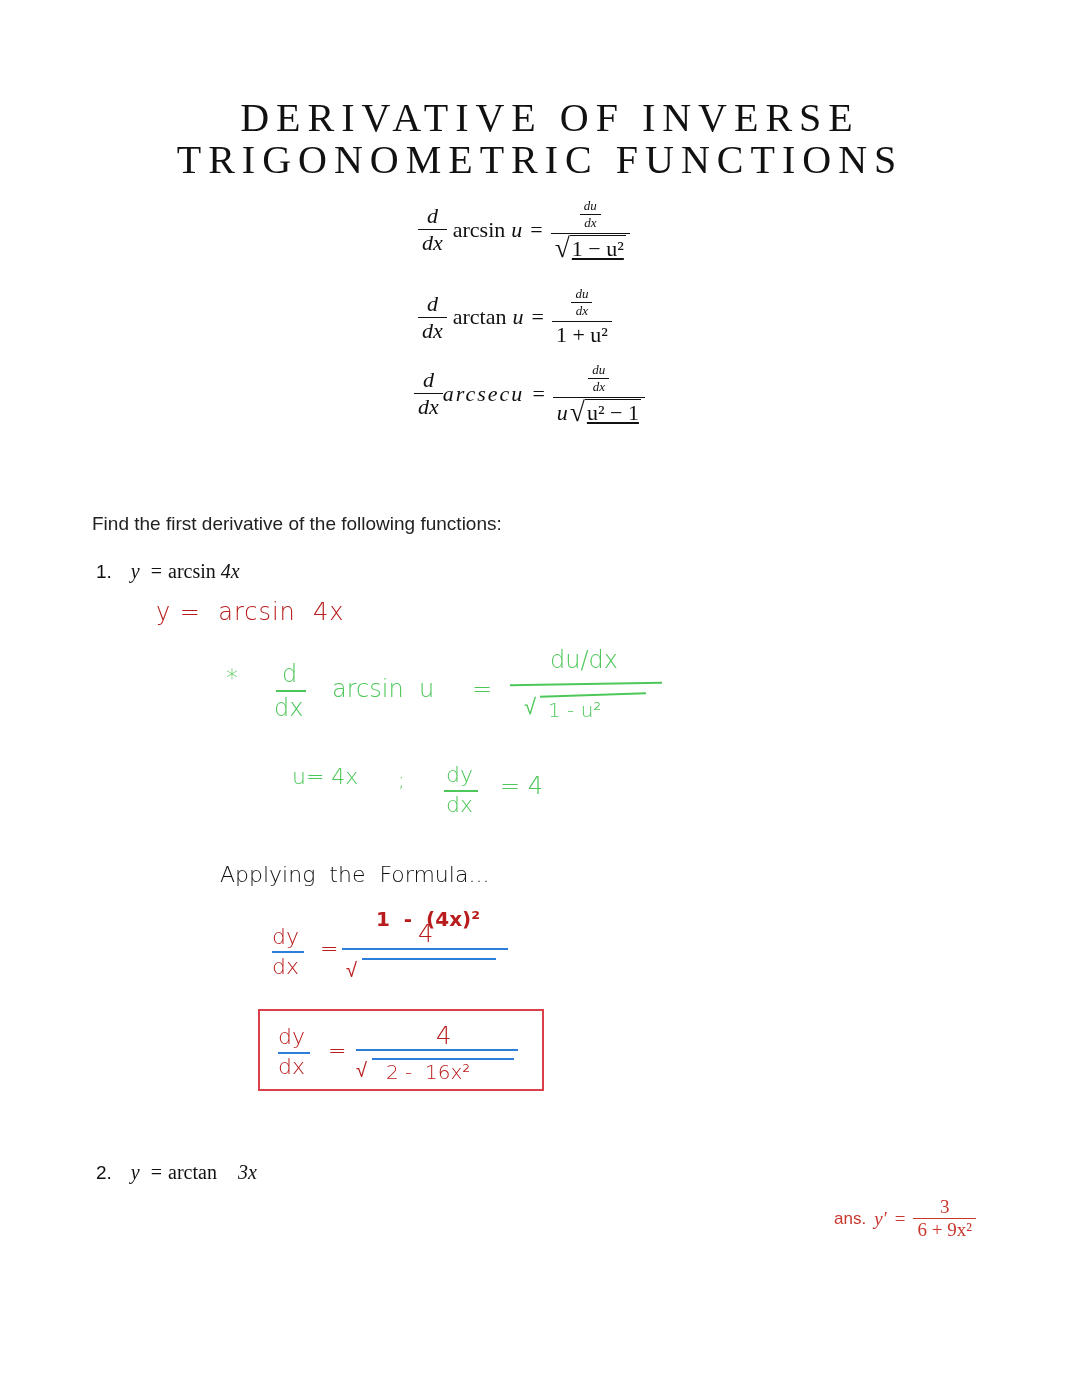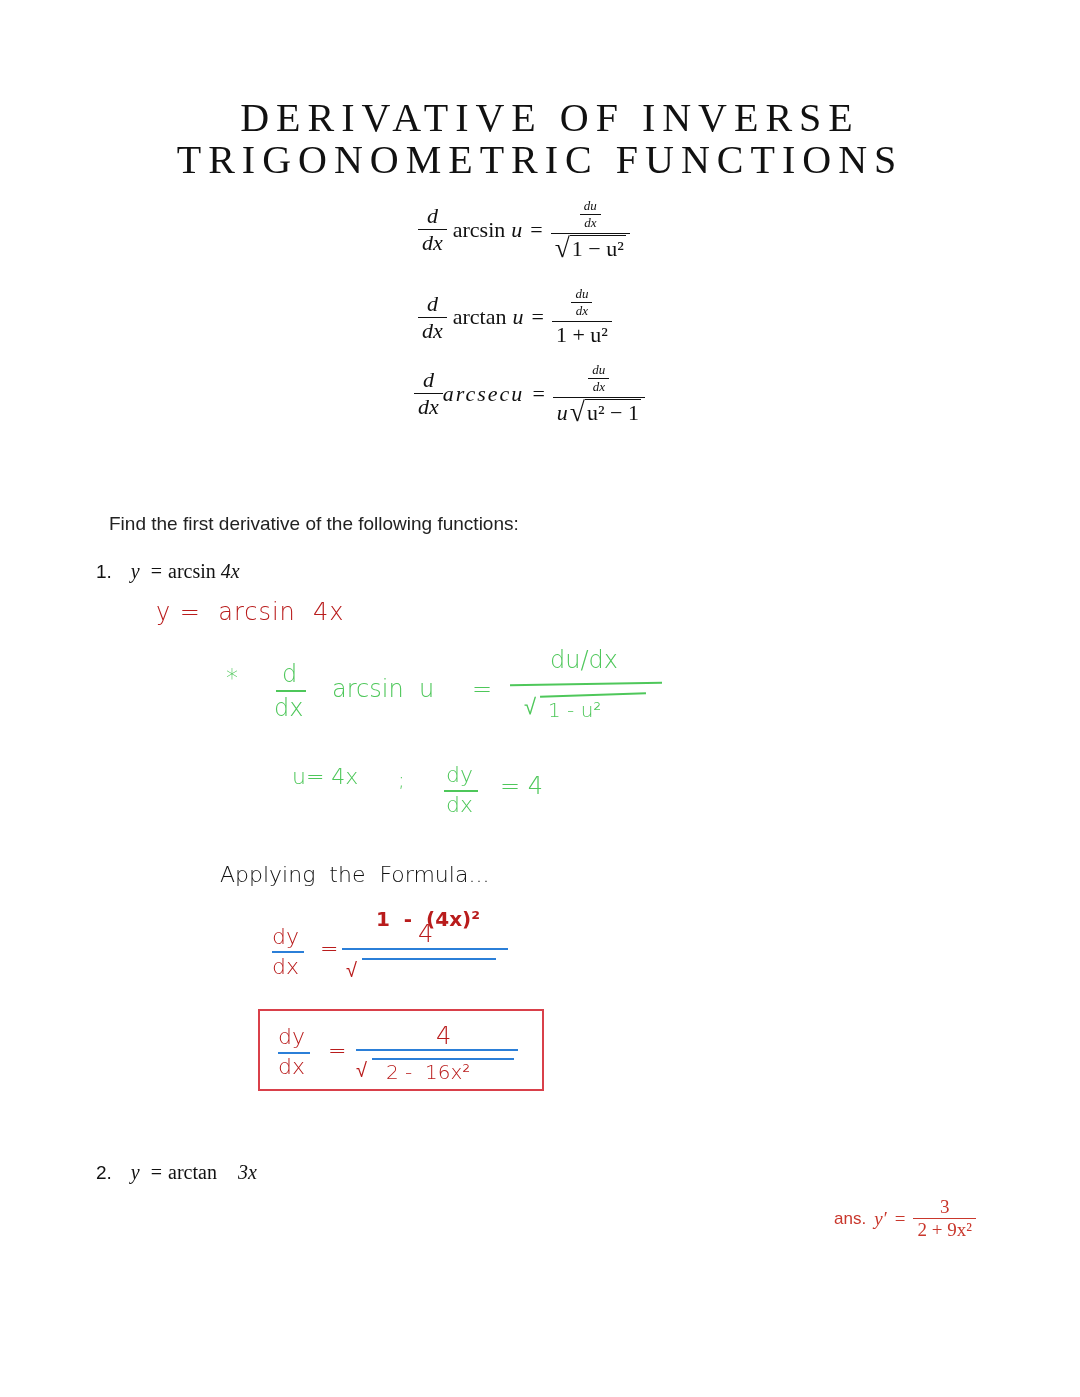--- a/index.html
+++ b/index.html
@@ -7,25 +7,25 @@
   .abs { position: absolute; }
   .title { left: 0; width: 1080px; text-align: center; font-family: "Liberation Serif", serif; font-size: 40px; letter-spacing: 7px; line-height: 44px; color: #111; }
   .serif { font-family: "Liberation Serif", serif; }
   .sans { font-family: "Liberation Sans", sans-serif; }
   .frac { display: inline-flex; flex-direction: column; align-items: center; vertical-align: middle; }
   .frac .num { padding: 0 4px; }
   .frac .bar { align-self: stretch; border-top: 1.5px solid #111; }
   .frac .den { padding: 0 4px; }
   .sqrt { display: inline-flex; align-items: flex-end; }
   .sqrt .rad { font-size: 1.25em; line-height: 1; }
-  .sqrt .under { border-top: 1.5px solid currentColor; padding: 1px 2px 0 2px; line-height: 1.1; }
+  .sqrt .under { border-top: 1.5px solid currentColor; padding: 1px 2px 0 2px; line-height: 1.1; text-decoration: underline; }
   i.v { font-style: italic; }
   .formula { font-size: 22px; display: flex; align-items: center; }
   .small { font-size: 13px; text-align: right; }
-  .instr { left: 109px; top: 513px; font-size: 19px; font-family: "Liberation Sans", sans-serif; color: #222; }
+  .instr { left: 92px; top: 513px; font-size: 19px; font-family: "Liberation Sans", sans-serif; color: #222; }
   .prob { font-size: 20px; }
   .hand { font-family: "DejaVu Sans", sans-serif; font-weight: 300; }
   .blue { color: #b91c1c; }
   .green { color: #4ec75a; }
   .black { color: #111; }
   .hline { position: absolute; height: 2px; }
   .answer-box { border: 2px solid #d9404a; }
   .ans { color: #c9372c; }
 </style>
 </head>
@@ -160,15 +160,15 @@
   <i class="v" style="margin-left:16px;">3x</i>
 </div>
 
 <div class="abs ans" style="left:834px; top:1196px; display:flex; align-items:center; font-size:19px;">
   <span class="sans" style="font-size:17px;">ans.</span>
   <i class="v serif" style="margin-left:8px;">y′</i>
   <span class="serif" style="margin:0 8px;">=</span>
   <span class="frac serif">
     <span class="num">3</span>
     <span class="bar" style="border-top-color:#c9372c;"></span>
-    <span class="den">2 + 9x²</span>
+    <span class="den">6 + 9x²</span>
   </span>
 </div>
 
 </body></html>

